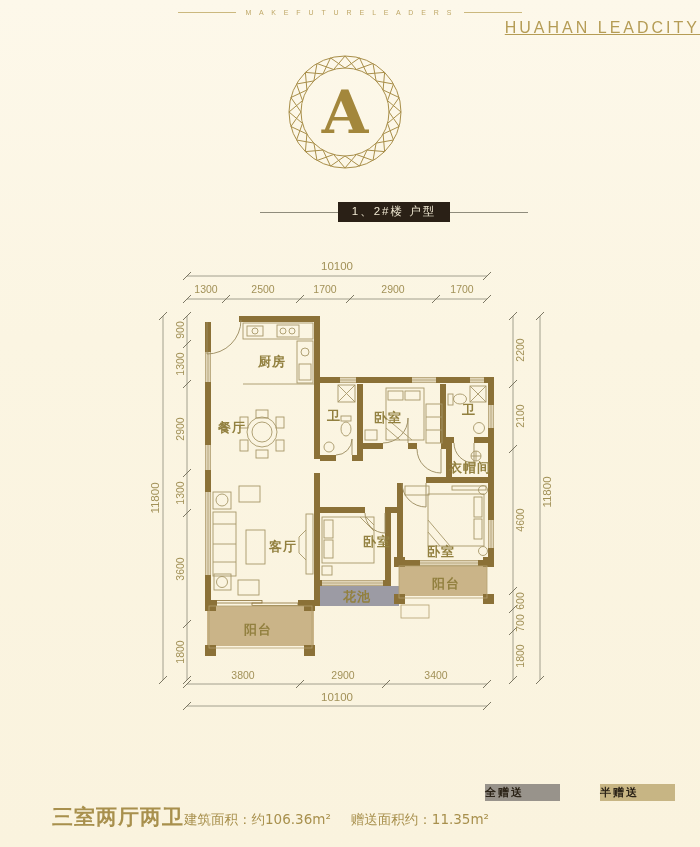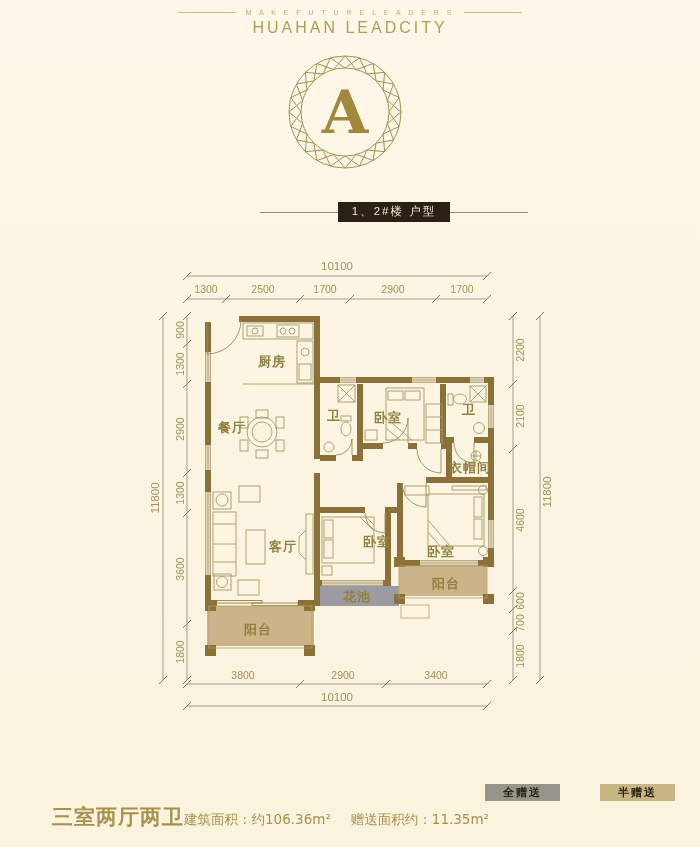--- a/index.html
+++ b/index.html
@@ -2,34 +2,34 @@
 <html><head>
 <meta charset="utf-8">
 <style>
   html,body{margin:0;padding:0;}
   body{width:700px;height:847px;background:#fbf5e2;font-family:"Liberation Sans",sans-serif;overflow:hidden;}
   .page{position:relative;width:700px;height:847px;background:linear-gradient(180deg,#fdf8ea 0%,#fbf5e2 40%,#faf3de 100%);}
   
   .tagline-row{position:absolute;top:9px;left:0;width:700px;display:flex;align-items:center;justify-content:center;gap:10px;}
   .tagline-row .rule{width:58px;height:0;border-top:1px solid #cbb87e;}
   .tagline{font-size:7px;letter-spacing:3px;color:#bfa868;white-space:nowrap;}
-  .brand{position:absolute;top:19px;left:0;width:700px;text-align:center;font-size:16px;letter-spacing:3px;color:#b59c55;font-weight:500;}
+  .brand{position:absolute;top:19px;left:0;width:700px;text-align:right;font-size:16px;letter-spacing:3px;color:#b59c55;font-weight:500;text-decoration:underline;}
   .emblem{position:absolute;top:50px;left:280px;width:130px;height:125px;}
   
   .section-row{position:absolute;top:202px;left:0;width:700px;display:flex;align-items:center;justify-content:center;padding-left:44px;}
   .section-row .rule{width:78px;height:0;border-top:1px solid #8f8c7c;}
   .section-box{background:#2a2016;color:#f0e8d2;font-size:11.5px;letter-spacing:2px;padding:3px 14px 4px 14px;line-height:13px;white-space:nowrap;}
   
   .plan-svg{position:absolute;left:0;top:0;width:700px;height:847px;}
   
   .footer{position:absolute;left:52px;top:782px;display:flex;align-items:baseline;white-space:nowrap;}
   .footer .title{font-size:21px;font-weight:bold;color:#a8904d;letter-spacing:1px;font-family:"DejaVu Sans","Liberation Sans",sans-serif;}
   .footer .detail{font-size:13.5px;color:#a8904d;font-family:"DejaVu Sans","Liberation Sans",sans-serif;margin-top:29px;}
   .footer .detail.gap{margin-left:20px;}
-  .badge{position:absolute;top:784px;width:75px;height:17px;line-height:17px;text-align:center;font-size:11px;font-weight:bold;letter-spacing:2px;color:#2c2418;font-family:"DejaVu Sans","Liberation Sans",sans-serif;}
+  .badge{position:absolute;top:784px;width:75px;height:17px;line-height:17px;text-align:left;font-size:11px;font-weight:bold;letter-spacing:2px;color:#2c2418;font-family:"DejaVu Sans","Liberation Sans",sans-serif;}
   .badge.full{left:485px;background:#98938b;}
   .badge.half{left:600px;background:#c7b584;}
   
   text.dim{font-size:10.5px;fill:#a29158;font-family:"Liberation Sans",sans-serif;}
   text.dimtotal{font-size:11.5px;fill:#a29158;font-family:"Liberation Sans",sans-serif;}
   text.room{font-size:13px;font-weight:bold;fill:#92803f;letter-spacing:1px;font-family:"DejaVu Sans","Liberation Sans",sans-serif;}
   .dimline{stroke:#8d8a78;stroke-width:0.8;}
   .tick{stroke:#7c7763;stroke-width:1;}
   .wall{fill:#8b7137;}
   .win{stroke:#8b7137;stroke-width:0.8;}

